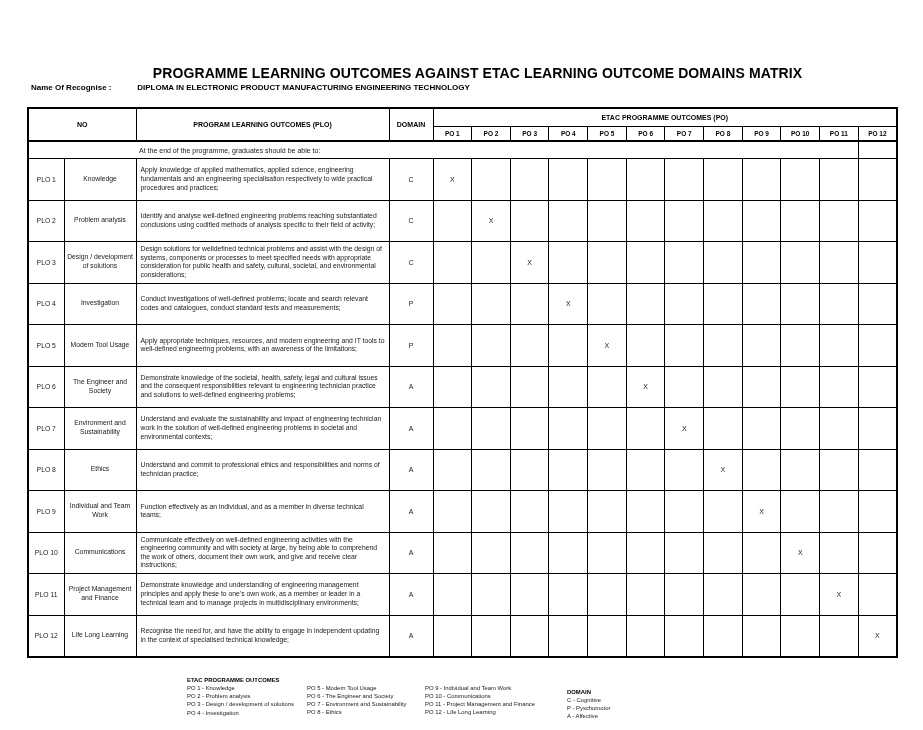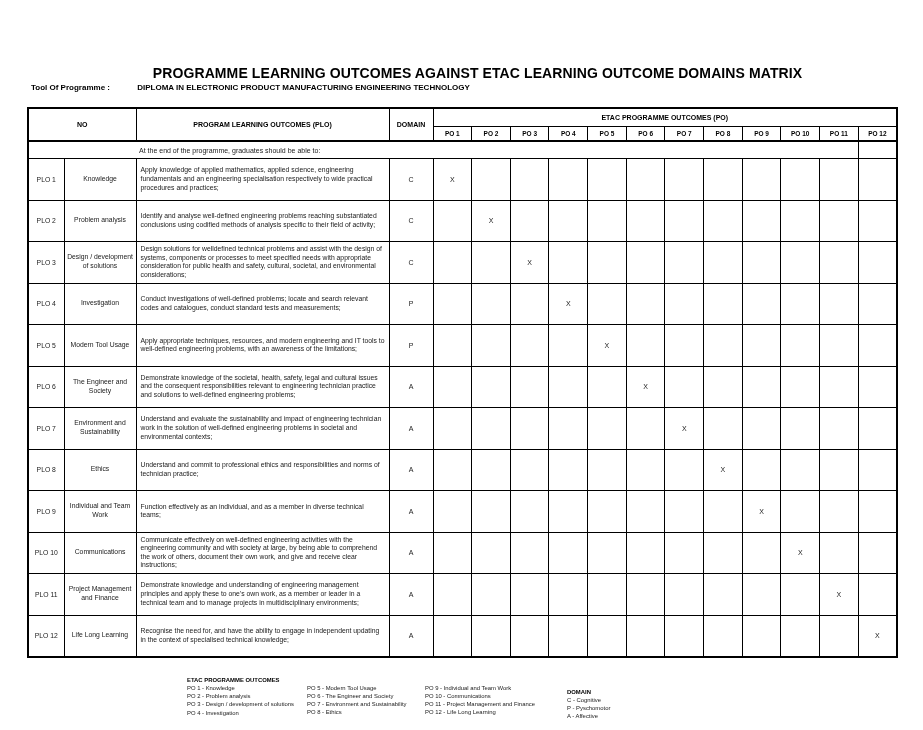--- a/index.html
+++ b/index.html
@@ -60,21 +60,21 @@
   .leg-col4 { width:90px;  padding-top:12px; }
 </style>
 </head>
 <body>
 
 <div class="page">
 
   <div class="doc-title">PROGRAMME LEARNING OUTCOMES AGAINST ETAC LEARNING OUTCOME DOMAINS MATRIX</div>
 
   <div class="programme-row">
-    <span class="prog-label">Tool Of Programme :</span>
+    <span class="prog-label">Name Of Recognise :</span>
     <span class="prog-value">DIPLOMA IN ELECTRONIC PRODUCT MANUFACTURING ENGINEERING TECHNOLOGY</span>
   </div>
 
   <table class="matrix">
     <colgroup>
       <col style="width:36px">
         <col style="width:72px">
         <col style="width:253px">
         <col style="width:44px">
       <col style="width:38.66px">

